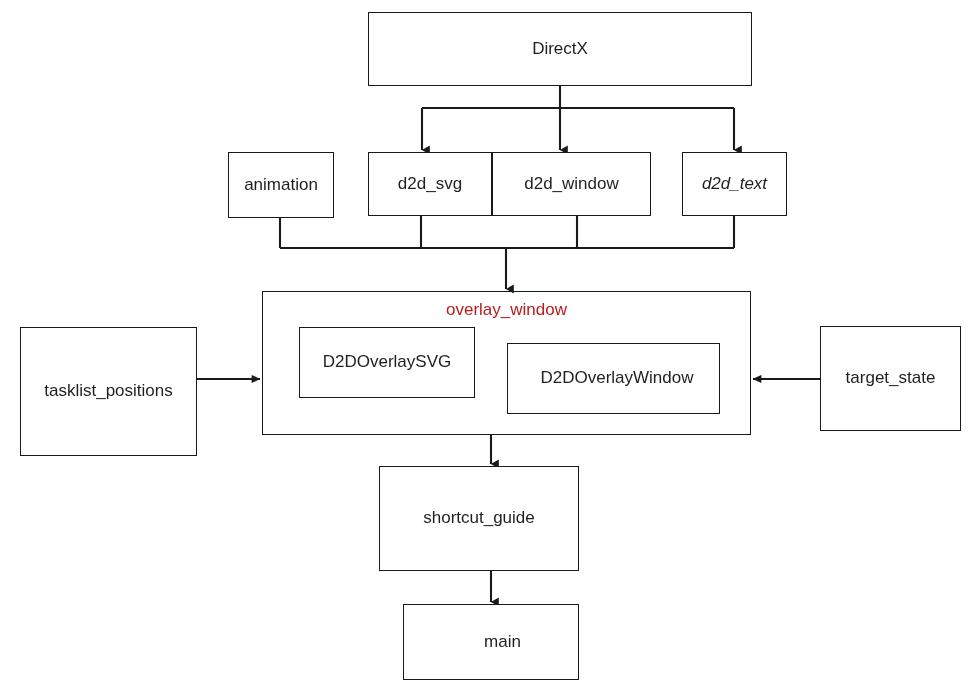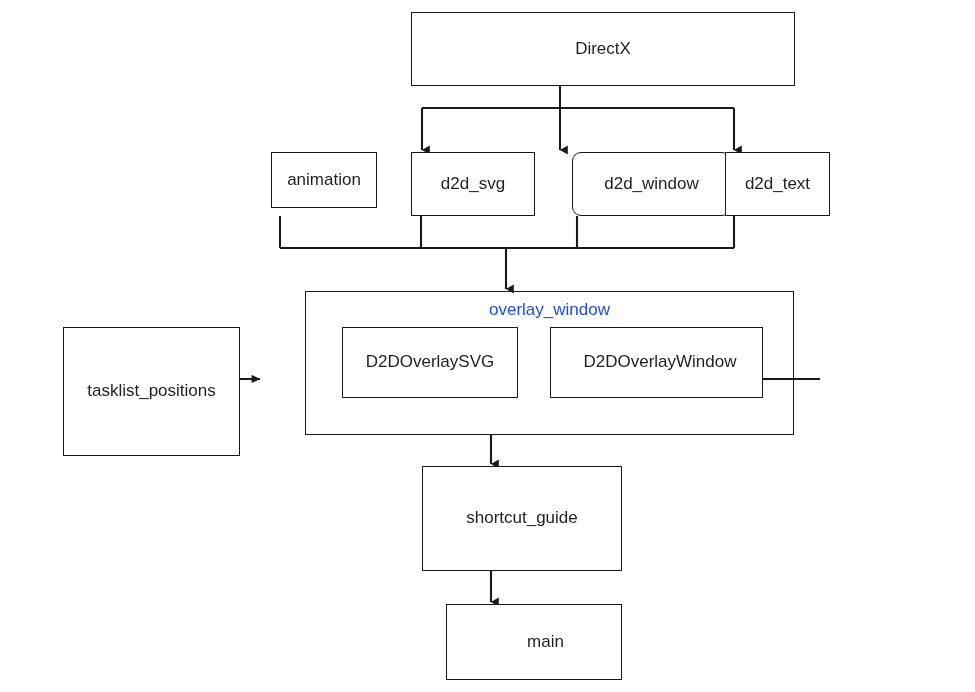--- a/index.html
+++ b/index.html
@@ -35,31 +35,30 @@
     background: #ffffff;
     border: 1.6px solid #1a1a1a;
     display: flex;
     align-items: center;
     justify-content: center;
     text-align: right;
     font-size: 17px;
     color: #1f1f1f;
     line-height: 1.2;
     white-space: nowrap;
-    margin-left: 43px;
   }
   .node.group {
     align-items: flex-start;
     justify-content: center;
     padding-top: 8px;
     background: transparent;
   }
   .group-label {
     font-size: 17px;
-    color: #1d4ed8;
+    color: #b91c1c;
     pointer-events: none;
   }
   .node.inner {
     border: 1.6px solid #1a1a1a;
   }
 </style>
 </head>
 <body>
 
 <div id="diagram-root">
@@ -96,36 +95,37 @@
       <path d="M820,379 L753,379" marker-end="url(#arrow-left)"></path>
 
       <path d="M491,435 L491,464" marker-end="url(#arrow-down)"></path>
 
       <path d="M491,571 L491,602" marker-end="url(#arrow-down)"></path>
     </g>
   </svg>
 
   <div class="node" style="left: 368px; top: 12px; width: 384px; height: 74px;">DirectX</div>
 
-  <div class="node" style="left: 228px; top: 152px; width: 106px; height: 56px;">animation</div>
+  <div class="node" style="left: 228px; top: 152px; width: 106px; height: 66px;">animation</div>
 
   <div class="node" style="left: 368px; top: 152px; width: 124px; height: 64px;">d2d_svg</div>
 
-  <div class="node" style="left: 529px; top: 152px; width: 159px; height: 64px; border-radius: 9px;">d2d_window</div>
+  <div class="node" style="left: 492px; top: 152px; width: 159px; height: 64px;">d2d_window</div>
 
-  <div class="node" style="left: 682px; top: 152px; width: 105px; height: 64px;">d2d_text</div>
+  <div class="node" style="left: 682px; top: 152px; width: 105px; height: 64px; font-style: italic;">d2d_text</div>
 
   <div class="node group" style="left: 262px; top: 291px; width: 489px; height: 144px;">
     <span class="group-label">overlay_window</span>
   </div>
 
   <div class="node inner" style="left: 299px; top: 327px; width: 176px; height: 71px;">D2DOverlaySVG</div>
 
-  <div class="node inner" style="left: 507px; top: 327px; width: 213px; height: 71px; padding-left: 7px;">D2DOverlayWindow</div>
+  <div class="node inner" style="left: 507px; top: 343px; width: 213px; height: 71px; padding-left: 7px;">D2DOverlayWindow</div>
 
   <div class="node" style="left: 20px; top: 327px; width: 177px; height: 129px;">tasklist_positions</div>
 
+  <div class="node" style="left: 820px; top: 326px; width: 141px; height: 105px;">target_state</div>
 
   <div class="node" style="left: 379px; top: 466px; width: 200px; height: 105px;">shortcut_guide</div>
 
   <div class="node" style="left: 403px; top: 604px; width: 176px; height: 76px; padding-left: 23px;">main</div>
 
 </div>
 
 </body></html>

